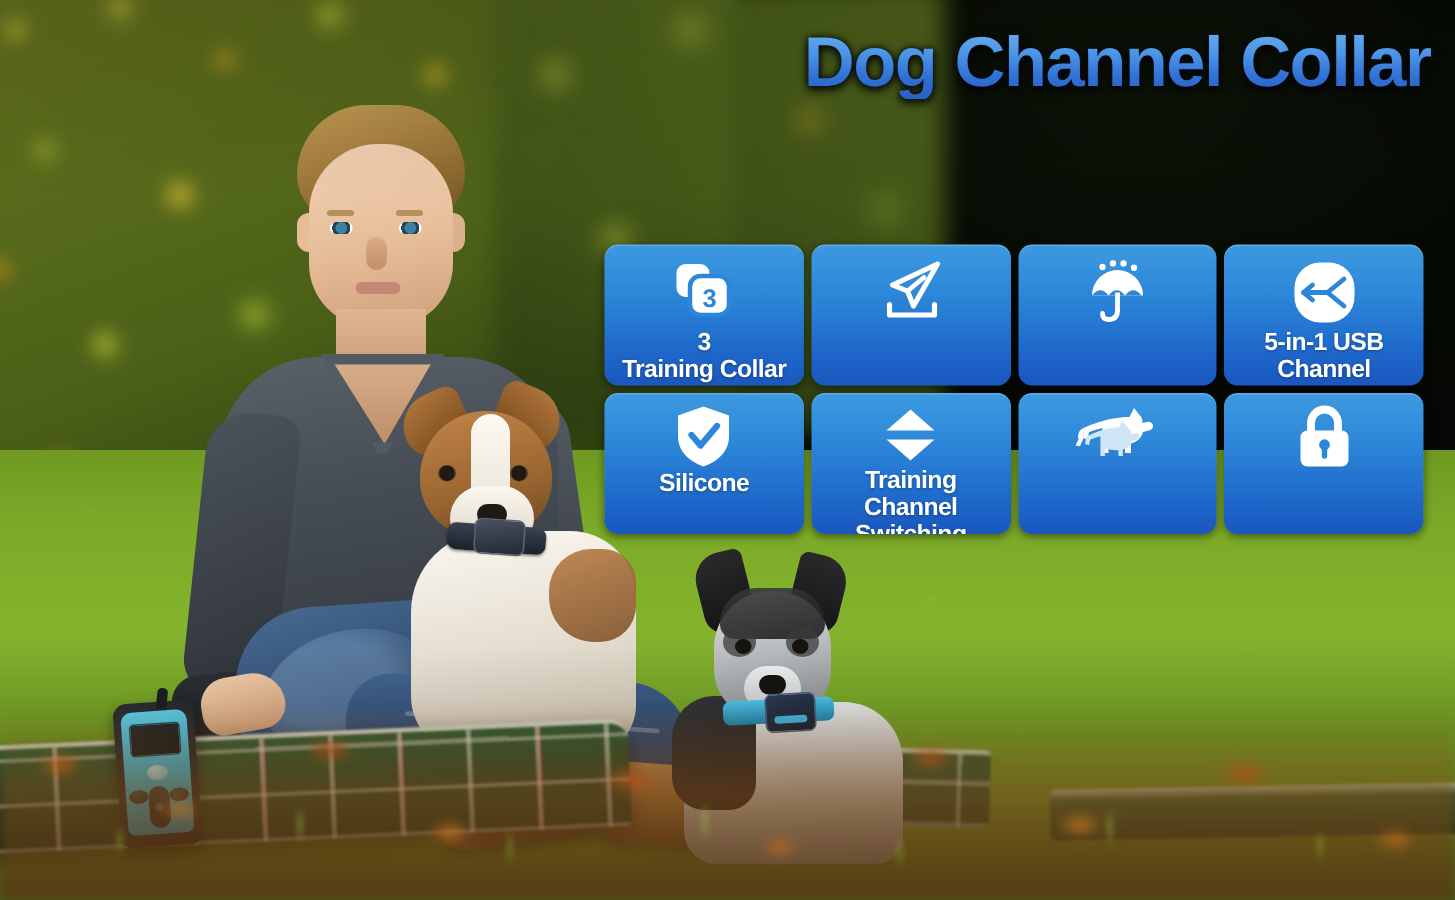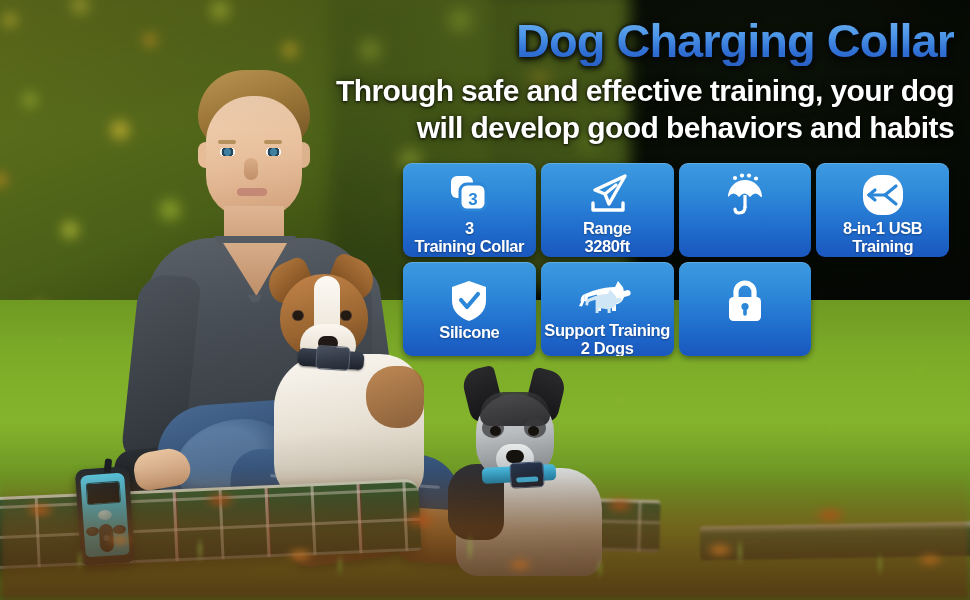--- a/index.html
+++ b/index.html
@@ -357,21 +357,21 @@
   .card .ico svg { display:block; }
   .card .lbl {
     color:#fff; text-align:center; font-weight:bold;
     font-size:16.5px; line-height:18px; letter-spacing:-.4px;
     text-shadow:0 1px 2px rgba(0,0,0,.35);
     padding:0 3px; width:100%;
   }
   .card .lbl .n { display:block; }
   
   .features .card.row2 .ico { height:42px; }
-  .features .card.row2 { padding-top:18px; }
+  .features .card.row2 { padding-top:8px; }
 </style>
 </head>
 <body>
 
 <div id="banner">
 
   <div class="scene">
     <div class="sky"></div>
     <div class="foliage"></div>
     <div class="foliage2"></div>
@@ -453,26 +453,22 @@
         <div class="r-btn-r"></div>
         <div class="r-pad"></div>
       </div>
     </div>
 
     <div class="litter"></div>
     <div class="litter2"></div>
     <div class="scene-tone"></div>
   </div>
 
-  <div class="headline">Dog Charging Collar</div>
-
-  <div class="subhead">
-    <span class="l2">Through safe and effective training, your dog</span>
-    <span class="l2">will develop good behaviors and habits</span>
-  </div>
+  <div class="headline">Dog Channel Collar</div>
+
 
   <div class="features">
 
     <div class="card">
       <div class="ico">
         <svg width="44" height="44" viewBox="0 0 44 44">
           <rect x="4" y="3" width="22" height="22" rx="6" fill="#ffffff"></rect>
           <rect x="13" y="11" width="26" height="26" rx="7" fill="#ffffff" stroke="#2d87d8" stroke-width="3"></rect>
           <text x="26" y="31.5" font-family="Liberation Sans, sans-serif" font-size="17" font-weight="bold" fill="#2d87d8" text-anchor="middle">3</text>
         </svg>
@@ -483,24 +479,20 @@
       </div>
     </div>
 
     <div class="card">
       <div class="ico">
         <svg width="46" height="44" viewBox="0 0 46 44">
           <path d="M41 3 L11 17 L21 21 L25 31 Z" fill="none" stroke="#ffffff" stroke-width="3.4" stroke-linejoin="round"></path>
           <path d="M21 21 L32 12" stroke="#ffffff" stroke-width="3.2" stroke-linecap="round"></path>
           <path d="M9 30 L9 37 L39 37 L39 30" fill="none" stroke="#ffffff" stroke-width="3.4" stroke-linecap="round" stroke-linejoin="round"></path>
         </svg>
-      </div>
-      <div class="lbl">
-        <span class="n">Range</span>
-        <span class="n">3280ft</span>
       </div>
     </div>
 
     <div class="card">
       <div class="ico">
         <svg width="46" height="44" viewBox="0 0 46 44">
           <circle cx="13" cy="5" r="2.1" fill="#ffffff"></circle>
           <circle cx="20" cy="2.6" r="2.1" fill="#ffffff"></circle>
           <circle cx="27" cy="2.6" r="2.1" fill="#ffffff"></circle>
           <circle cx="34" cy="5.5" r="2.1" fill="#ffffff"></circle>
@@ -518,55 +510,63 @@
         <svg width="44" height="44" viewBox="0 0 44 44">
           <rect x="2" y="2" width="40" height="40" rx="17" fill="#ffffff"></rect>
           <path d="M8 22 L24 22" stroke="#2d87d8" stroke-width="3.2" stroke-linecap="round"></path>
           <path d="M8 22 L14 17" stroke="#2d87d8" stroke-width="3.2" stroke-linecap="round"></path>
           <path d="M8 22 L14 27" stroke="#2d87d8" stroke-width="3.2" stroke-linecap="round"></path>
           <path d="M24 22 L35 13" stroke="#2d87d8" stroke-width="3.2" stroke-linecap="round"></path>
           <path d="M24 22 L35 31" stroke="#2d87d8" stroke-width="3.2" stroke-linecap="round"></path>
         </svg>
       </div>
       <div class="lbl">
-        <span class="n">8-in-1 USB</span>
-        <span class="n">Training</span>
+        <span class="n">5-in-1 USB</span>
+        <span class="n">Channel</span>
       </div>
     </div>
 
     <div class="card row2">
       <div class="ico">
         <svg width="42" height="44" viewBox="0 0 42 44">
           <path d="M21 2 L38 8 V22 C38 32 30 39 21 42 C12 39 4 32 4 22 V8 Z" fill="#ffffff"></path>
           <path d="M13 21 L19 28 L30 15" fill="none" stroke="#2d87d8" stroke-width="4.2" stroke-linecap="round" stroke-linejoin="round"></path>
         </svg>
       </div>
       <div class="lbl">
         <span class="n">Silicone</span>
       </div>
     </div>
 
+    <div class="card row2">
+      <div class="ico">
+        <svg width="44" height="40" viewBox="0 0 44 40">
+          <path d="M22 3 L38 17 L6 17 Z" fill="#ffffff"></path>
+          <path d="M22 37 L6 23 L38 23 Z" fill="#ffffff"></path>
+        </svg>
+      </div>
+      <div class="lbl">
+        <span class="n">Training Channel</span>
+        <span class="n">Switching</span>
+      </div>
+    </div>
 
     <div class="card row2">
       <div class="ico">
         <svg width="58" height="40" viewBox="0 0 58 40">
 
           <g fill="#ffffff">
             <path d="M44 6 L40 1 L37 7 C31 7 24 8 18 10 C13 11.5 9 13 7 14 L6 21 L9 22 L10 17 C13 16 16 15 19 14.4 L19 31 L23 31 L23 24 C26 25 30 25.5 34 25.5 L34 31 L38 31 L38 24.6 C42 23.6 45 21 46 17 L50 16 C52 15.6 53 14 52.6 12.4 C52.2 10.8 50.6 9.8 49 10.2 L45.6 11 C45.8 9.4 45.4 7.6 44 6 Z"></path>
             <path d="M7 14 C4 15 2 18 3 22 L1 26 L4 26.5 L6 22 Z"></path>
           </g>
 
           <g fill="#cfe6f7">
             <path d="M35 13 L32 9.5 L30 14 C25 14 20 15 16 16.6 C12.4 18 9.6 19.2 8 20 L7.4 25 L10 25.8 L10.8 22 C13 21.2 15.4 20.4 17.6 19.8 L17.6 33 L20.6 33 L20.6 28 C23.4 28.8 26.6 29.2 29.6 29.2 L29.6 33 L32.6 33 L32.6 28.6 C35.6 27.8 37.8 26 38.6 23 L41.6 22.2 C43.2 21.8 44 20.6 43.6 19.4 C43.2 18.2 42 17.4 40.8 17.8 L38.2 18.4 C38.4 17 38 15.8 35 13 Z"></path>
           </g>
         </svg>
-      </div>
-      <div class="lbl">
-        <span class="n">Support Training</span>
-        <span class="n">2 Dogs</span>
       </div>
     </div>
 
     <div class="card row2">
       <div class="ico">
         <svg width="38" height="42" viewBox="0 0 38 42">
           <path d="M10 18 V12 A9 9 0 0 1 28 12 V18" fill="none" stroke="#ffffff" stroke-width="5.2" stroke-linecap="round"></path>
           <rect x="3" y="17" width="32" height="24" rx="4.5" fill="#ffffff"></rect>
           <circle cx="19" cy="26.5" r="3.6" fill="#2d87d8"></circle>
           <path d="M19 28 L19 34" stroke="#2d87d8" stroke-width="3.6" stroke-linecap="round"></path>

